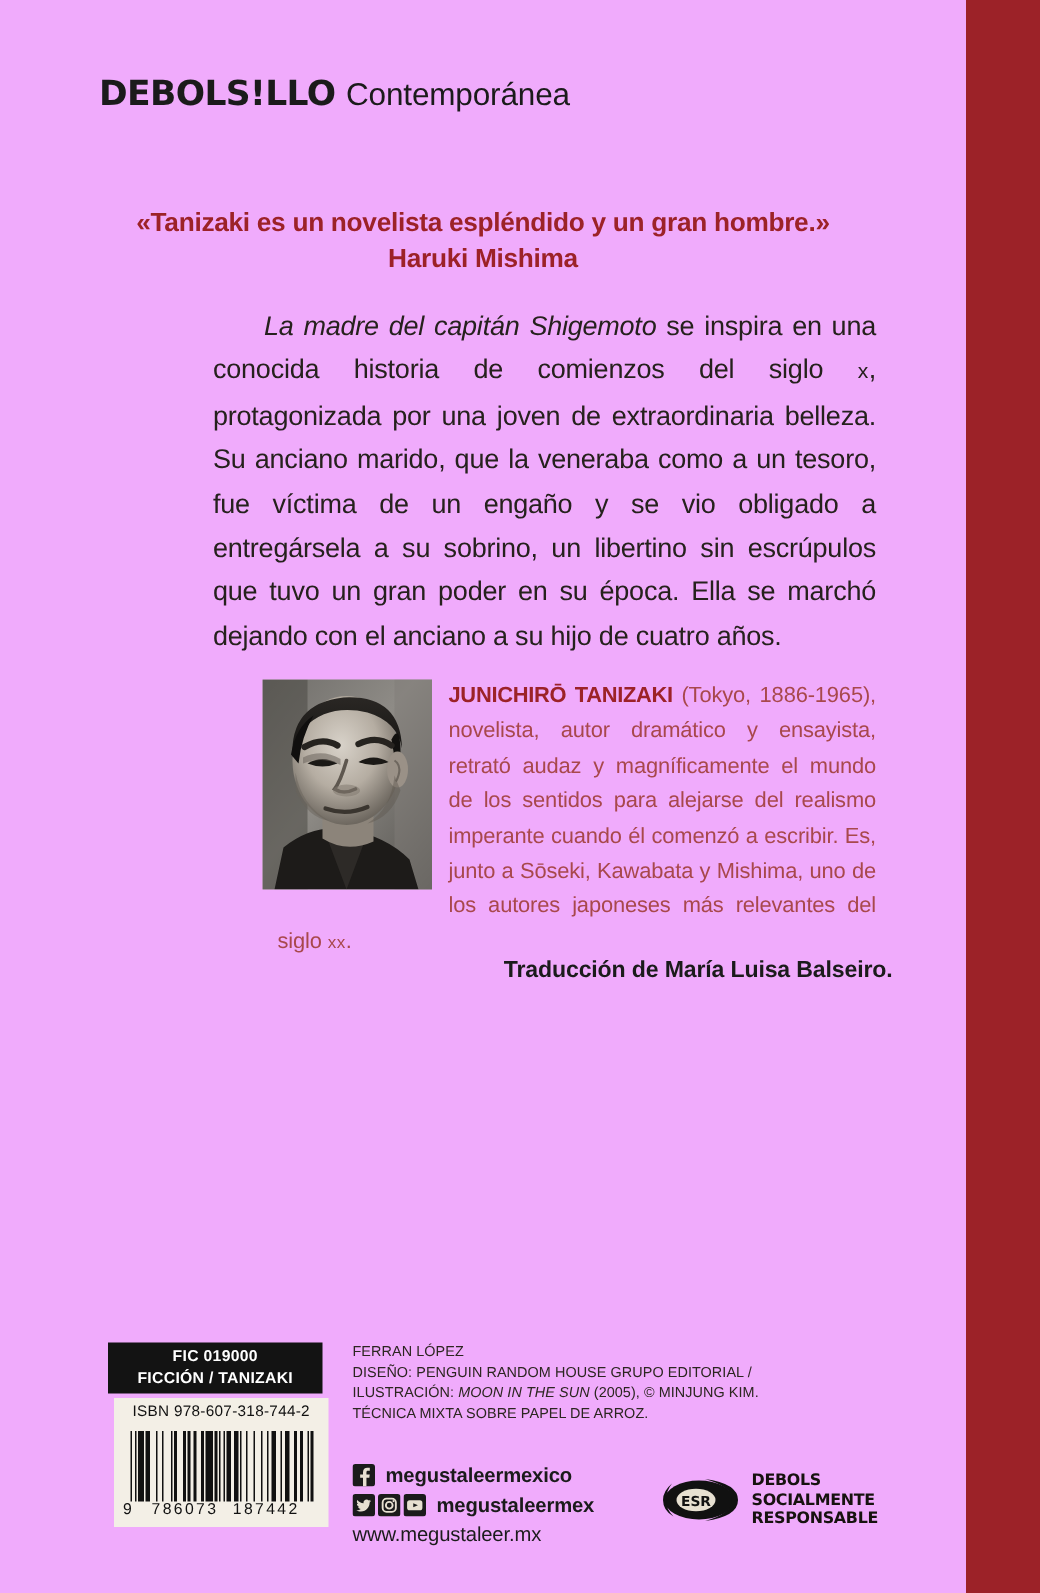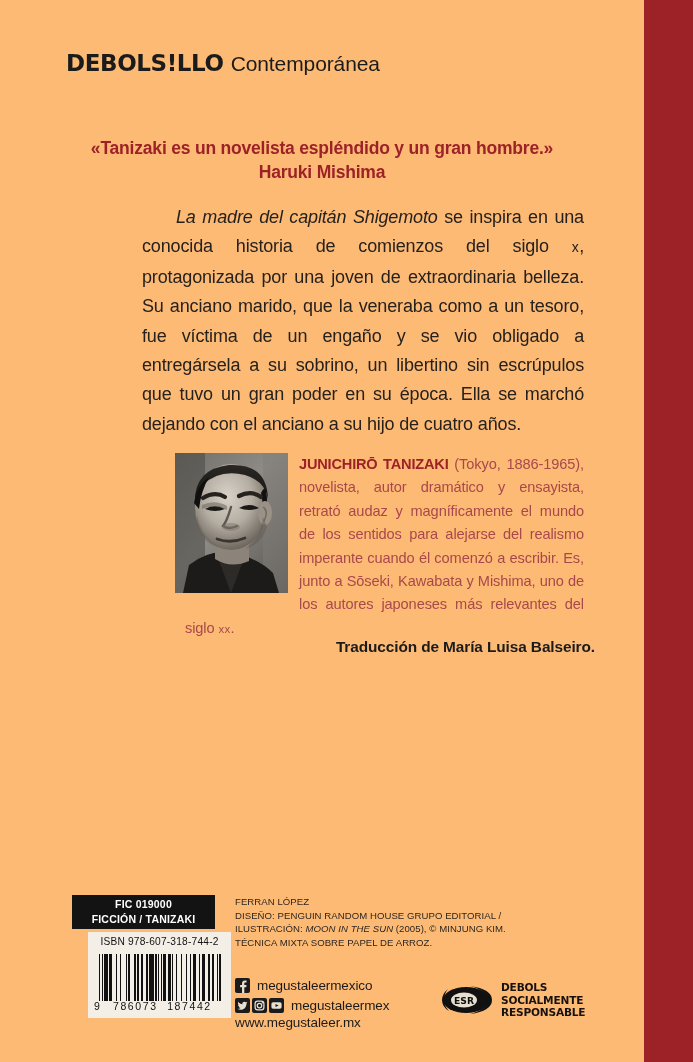--- a/index.html
+++ b/index.html
@@ -7,21 +7,21 @@
     padding: 0;
     background: #ffffff;
   }
   body {
     font-family: "Liberation Sans", sans-serif;
   }
   .cover {
     position: relative;
     width: 693px;
     height: 1062px;
-    background: #fdba74;
+    background: #f0abfc;
     overflow: hidden;
   }
   .spine-strip {
     position: absolute;
     top: 0;
     right: 0;
     width: 49px;
     height: 1062px;
     background: #9c2228;
   }
@@ -145,21 +145,21 @@
     text-align: center;
     font-size: 10.5px;
     font-weight: bold;
     line-height: 15px;
     padding-top: 2px;
     box-sizing: border-box;
     letter-spacing: 0.2px;
   }
   .barcode-zone {
     position: absolute;
-    left: 88px;
+    left: 76px;
     top: 932px;
     width: 143px;
     height: 86px;
     background: #f3efe6;
   }
   .isbn-line {
     position: absolute;
     left: 0;
     top: 4px;
     width: 143px;
@@ -209,23 +209,24 @@
   
   .social {
     position: absolute;
     left: 235px;
     top: 974px;
     width: 260px;
     color: #1b1b1b;
   }
   .social-row {
     display: flex;
-    align-items: flex-end;
+    align-items: center;
     height: 19px;
     margin-bottom: 1px;
+    font-weight: bold;
   }
   .social-row .handle {
     font-size: 13.5px;
     margin-left: 5px;
     color: #1b1b1b;
     letter-spacing: -0.1px;
   }
   .site-row {
     font-size: 13.5px;
     color: #1b1b1b;

